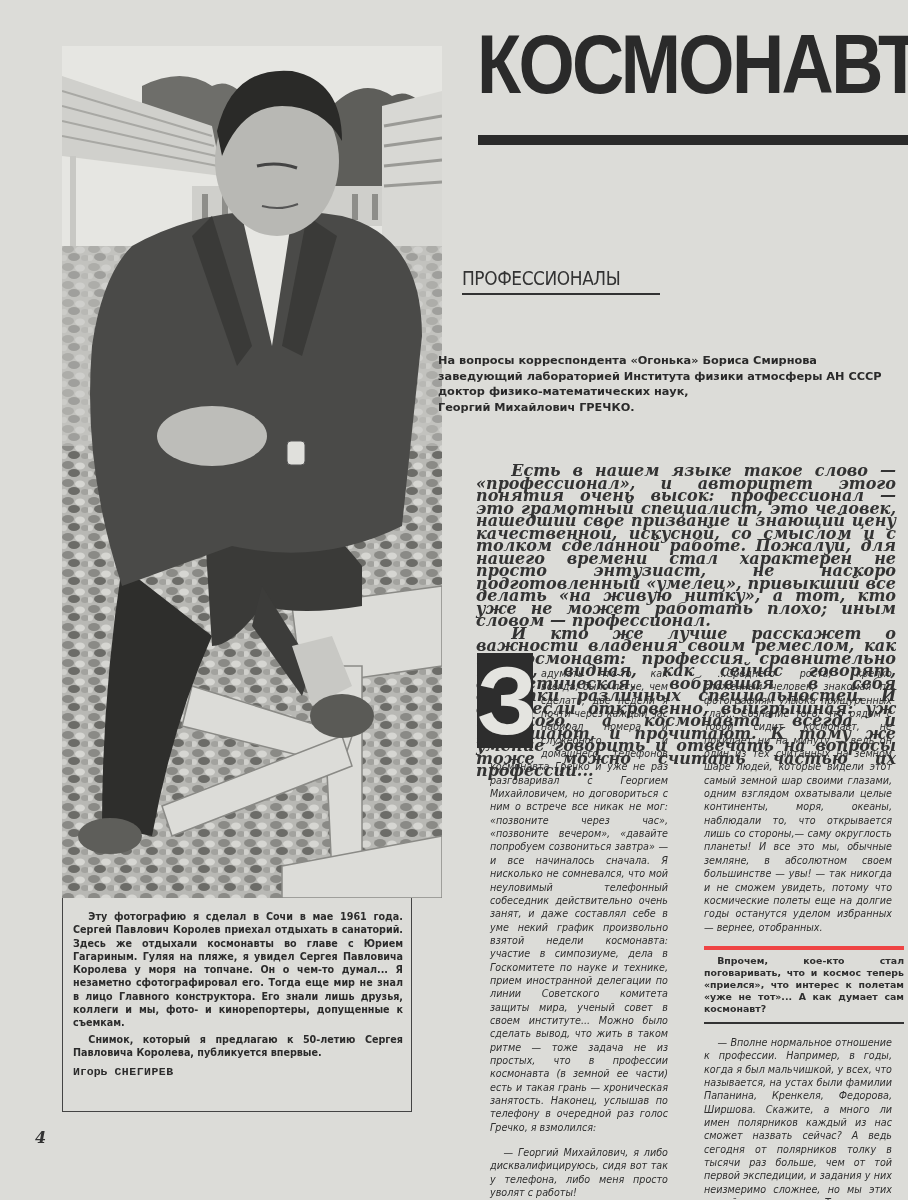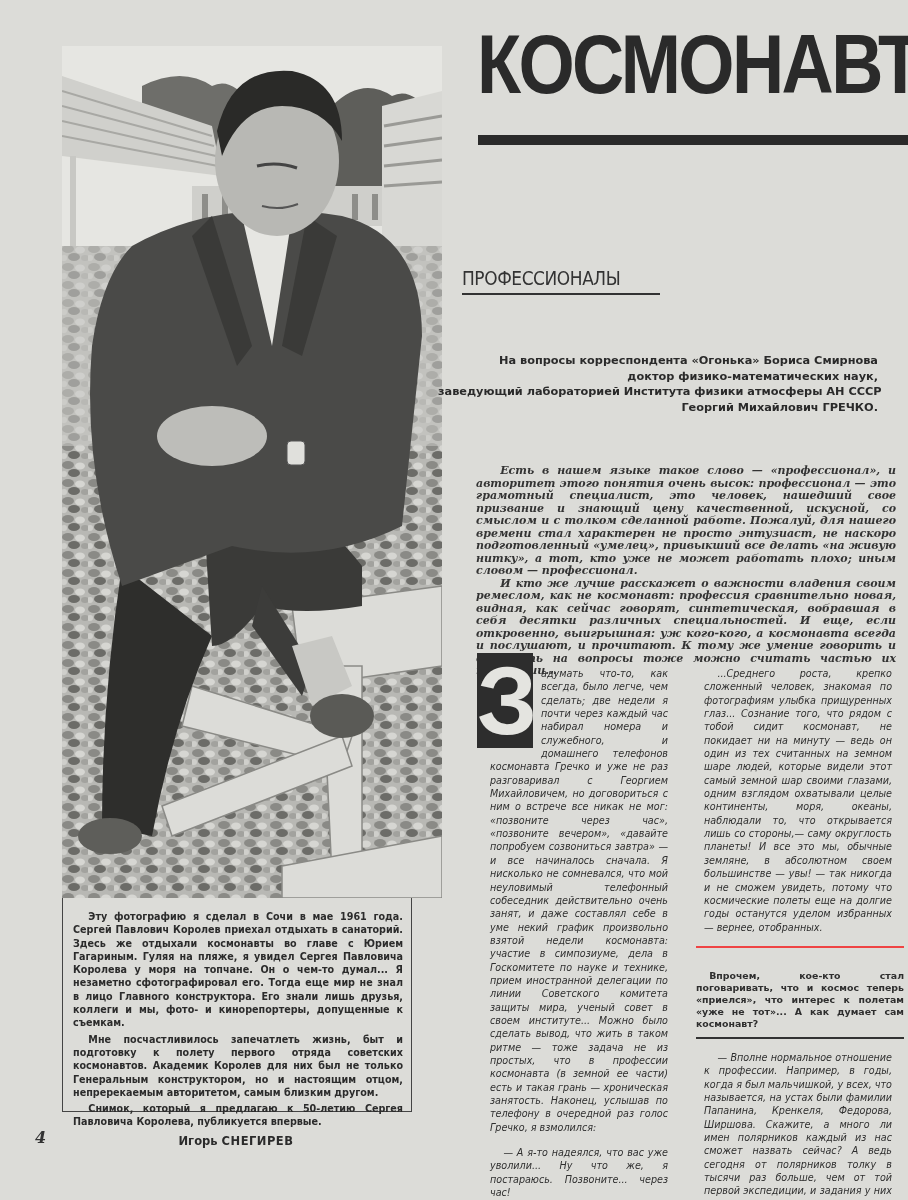--- a/index.html
+++ b/index.html
@@ -16,50 +16,50 @@
   .photo-frame svg { display:block; width:100%; height:100%; }
   .caption-box {
     position:absolute; left:62px; top:898px; width:350px; height:214px;
     border:1.5px solid #444; border-top:none; box-sizing:border-box;
     padding:12px 8px 0 10px;
     font-family:"DejaVu Sans", sans-serif; font-weight:bold;
     font-size:9.6px; line-height:13.3px; color:#2b2b2b;
   }
   .caption-box p { margin:0; text-indent:1.6em; text-align:justify; }
   .caption-box p + p { margin-top:3px; }
-  .caption-author { text-align:center; font-size:11.5px; margin-top:6px; padding-right:4px; }
+  .caption-author { text-align:left; font-size:11.5px; margin-top:6px; padding-right:4px;font-family:Liberation Mono, monospace; }
   .caption-author .surname { letter-spacing:0.5px; }
   .page-number { position:absolute; left:35px; top:1128px; font-weight:bold; font-style:italic; font-size:16px; font-family:"DejaVu Serif", serif; color:#333; }
 
   .headline {
     position:absolute; left:477px; top:21px; width:428px; height:86px;
     font-family:"Liberation Sans", sans-serif; font-weight:bold;
     font-size:84px; line-height:86px; color:#2a2a2a;
     letter-spacing:-3px; transform:scaleX(0.86); transform-origin:left top;
     white-space:nowrap;
   }
   .headline-rule { position:absolute; left:478px; top:135px; width:430px; height:10px; background:#2a2a2a; }
   .rubric {
     position:absolute; left:462px; top:266px;
     font-family:"DejaVu Sans", sans-serif; font-weight:normal; font-size:20px;
     letter-spacing:-0.5px; color:#333;
     transform:scaleX(0.85); transform-origin:left top;
   }
   .rubric-rule { position:absolute; left:462px; top:293px; width:198px; height:2px; background:#333; }
 
   .intro-block {
-    position:absolute; right:30px; top:353px; width:440px; text-align:right;
+    position:absolute; right:30px; top:353px; width:440px; 
     font-family:"DejaVu Sans", sans-serif; font-weight:bold; font-size:11.3px; line-height:15.5px; color:#2a2a2a;
   }
   .intro-block div { white-space:nowrap; }
 
   .lead {
     position:absolute; left:476px; top:465px; width:420px;
     font-family:"DejaVu Serif", serif; font-style:italic; font-weight:bold;
-    font-size:11px; line-height:12.5px; color:#333;
+    font-size:16px; line-height:12.5px; color:#333;
   }
   .lead p { margin:0; text-indent:2.2em; text-align:justify; }
 
   .col {
     position:absolute; top:655px;
     font-family:"DejaVu Sans", sans-serif; font-size:9.6px; line-height:13.35px; color:#2e2e2e;
     text-align:justify;
   }
   .col p { margin:12px; text-indent:1.4em;font-style:italic; }
   .col p + p { margin-top:2px; }
@@ -67,22 +67,22 @@
   .col-right { left:692px; width:212px; }
 
   .dropcap {
     float:left; width:56px; height:95px; background:#2d2d2d; color:#e4e4e0;
     margin:-2px 8px 2px -1px; text-align:center;
     font-family:"Liberation Sans", sans-serif; font-weight:bold; font-size:96px; line-height:95px;
   }
   .col-left p.first { text-indent:0; }
 
   .question {
-    border-top:2px solid #ef4444; border-bottom:2px solid #333;
-    margin:6px 0 8px 4px; padding:22px 0 7px 0;
+    border-top:4px solid #ef4444; border-bottom:2px solid #333;
+    margin:6px 0 8px 12px; padding:5px 0 7px 0;
     font-weight:bold; font-size:9.4px; line-height:12px; text-indent:1.4em;
   }
 </style>
 </head>
 <body>
 
 <div class="photo-frame">
   <svg viewBox="0 0 380 852" preserveAspectRatio="none">
     <defs>
       <pattern id="pebbles" width="26" height="18" patternUnits="userSpaceOnUse">
@@ -159,51 +159,51 @@
       <ellipse cx="215" cy="115" rx="62" ry="75" fill="#b8b8b4"></ellipse>
       <path d="M155,85 Q170,20 230,25 Q280,35 280,95 Q260,60 220,60 Q180,60 160,110 Z" fill="#2a2a28"></path>
       <path d="M195,120 Q215,115 235,122" stroke="#444" stroke-width="3" fill="none"></path>
       <path d="M200,160 Q218,165 236,158" stroke="#555" stroke-width="2" fill="none"></path>
     </g>
   </svg>
 </div>
 
 <div class="caption-box">
   <p>Эту фотографию я сделал в Сочи в мае 1961 года. Сергей Павлович Королев приехал отдыхать в санаторий. Здесь же отдыхали космонавты во главе с Юрием Гагариным. Гуляя на пляже, я увидел Сергея Павловича Королева у моря на топчане. Он о чем-то думал... Я незаметно сфотографировал его. Тогда еще мир не знал в лицо Главного конструктора. Его знали лишь друзья, коллеги и мы, фото- и кинорепортеры, допущенные к съемкам.</p>
-  <p>Мне посчастливилось запечатлеть жизнь, быт и подготовку к полету первого отряда советских космонавтов. Академик Королев для них был не только Генеральным конструктором, но и настоящим отцом, непререкаемым авторитетом, самым близким другом.</p>
   <p>Снимок, который я предлагаю к 50-летию Сергея Павловича Королева, публикуется впервые.</p>
   <div class="caption-author">
     <span>Игорь</span>
     <span class="surname">СНЕГИРЕВ</span>
   </div>
 </div>
 
 <div class="page-number">4</div>
 
 <div class="headline">КОСМОНАВТ</div>
 <div class="headline-rule"></div>
 
 <div class="rubric">ПРОФЕССИОНАЛЫ</div>
 <div class="rubric-rule"></div>
 
 <div class="intro-block">
   <div>На вопросы корреспондента «Огонька» Бориса Смирнова</div>
+  <div>заведующий лабораторией Института физики атмосферы АН СССР</div>
   <div>доктор физико-математических наук,</div>
-  <div>заведующий лабораторией Института физики атмосферы АН СССР</div>
   <div>Георгий Михайлович ГРЕЧКО.</div>
 </div>
 
 <div class="lead">
   <p>Есть в нашем языке такое слово — «профессионал», и авторитет этого понятия очень высок: профессионал — это грамотный специалист, это человек, нашедший свое призвание и знающий цену качественной, искусной, со смыслом и с толком сделанной работе. Пожалуй, для нашего времени стал характерен не просто энтузиаст, не наскоро подготовленный «умелец», привыкший все делать «на живую нитку», а тот, кто уже не может работать плохо; иным словом — профессионал.</p>
   <p>И кто же лучше расскажет о важности владения своим ремеслом, как не космонавт: профессия сравнительно новая, видная, как сейчас говорят, синтетическая, вобравшая в себя десятки различных специальностей. И еще, если откровенно, выигрышная: уж кого-кого, а космонавта всегда и послушают, и прочитают. К тому же умение говорить и отвечать на вопросы тоже можно считать частью их профессии...</p>
 </div>
 
 <div class="col col-left">
   <div class="dropcap">З</div>
   <p class="first">адумать что-то, как всегда, было легче, чем сделать; две недели я почти через каждый час набирал номера и служебного, и домашнего телефонов космонавта Гречко и уже не раз разговаривал с Георгием Михайловичем, но договориться с ним о встрече все никак не мог: «позвоните через час», «позвоните вечером», «давайте попробуем созвониться завтра» — и все начиналось сначала. Я нисколько не сомневался, что мой неуловимый телефонный собеседник действительно очень занят, и даже составлял себе в уме некий график произвольно взятой недели космонавта: участие в симпозиуме, дела в Госкомитете по науке и технике, прием иностранной делегации по линии Советского комитета защиты мира, ученый совет в своем институте... Можно было сделать вывод, что жить в таком ритме — тоже задача не из простых, что в профессии космонавта (в земной ее части) есть и такая грань — хроническая занятость. Наконец, услышав по телефону в очередной раз голос Гречко, я взмолился:</p>
+  <p>— Георгий Михайлович, я либо дисквалифицируюсь, сидя вот так у телефона, либо меня просто уволят с работы!</p>
   <p>— А я-то надеялся, что вас уже уволили... Ну что же, я постараюсь. Позвоните... через час!</p>
 
 </div>
 
 <div class="col col-right">
   <p>...Среднего роста, крепко сложенный человек, знакомая по фотографиям улыбка прищуренных глаз... Сознание того, что рядом с тобой сидит космонавт, не покидает ни на минуту — ведь он один из тех считанных на земном шаре людей, которые видели этот самый земной шар своими глазами, одним взглядом охватывали целые континенты, моря, океаны, наблюдали то, что открывается лишь со стороны,— саму округлость планеты! И все это мы, обычные земляне, в абсолютном своем большинстве — увы! — так никогда и не сможем увидеть, потому что космические полеты еще на долгие годы останутся уделом избранных — вернее, отобранных.</p>
   <div class="question">Впрочем, кое-кто стал поговаривать, что и космос теперь «приелся», что интерес к полетам «уже не тот»... А как думает сам космонавт?</div>
   <p>— Вполне нормальное отношение к профессии. Например, в годы, когда я был мальчишкой, у всех, что называется, на устах были фамилии Папанина, Кренкеля, Федорова, Ширшова. Скажите, а много ли имен полярников каждый из нас сможет назвать сейчас? А ведь сегодня от полярников толку в тысячи раз больше, чем от той первой экспедиции, и задания у них неизмеримо сложнее, но мы этих людей уже не знаем. То же самое происходит с космонавтами. Гагарина, Титова, Николаева, Поповича, еще ряд имен помнят все. Но вот я, зная сегодняшних космонавтов по именам и фамилиям, по отчествам смогу назвать не каждого, а ведь мы часто общаемся. Что же удивитель-</p>
 </div>
 

